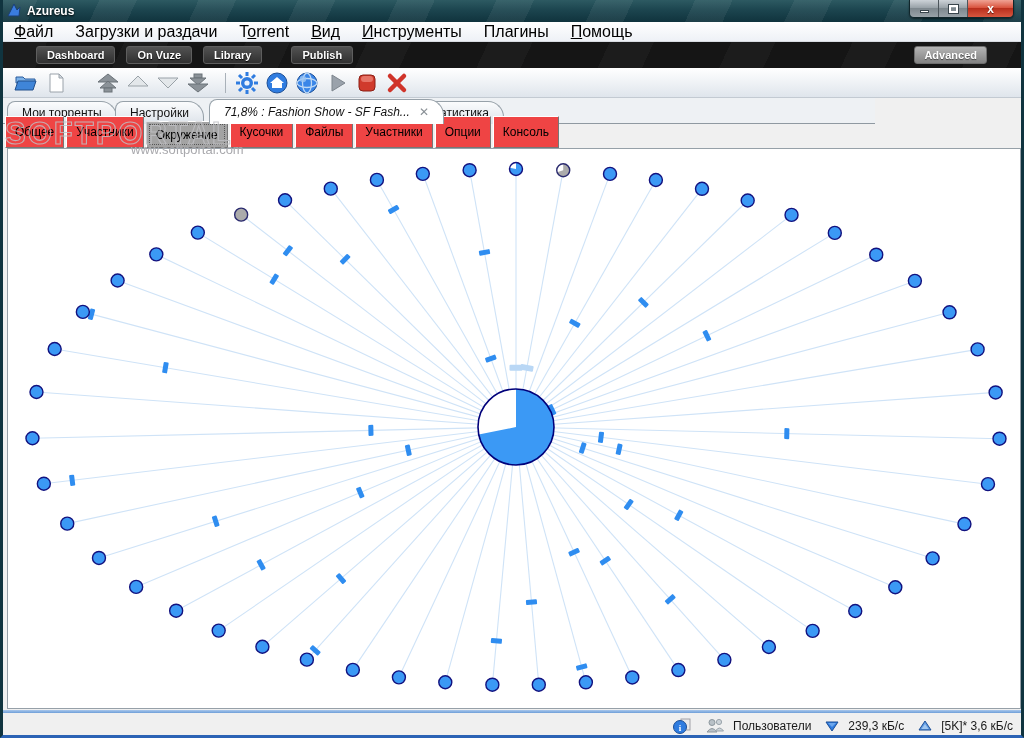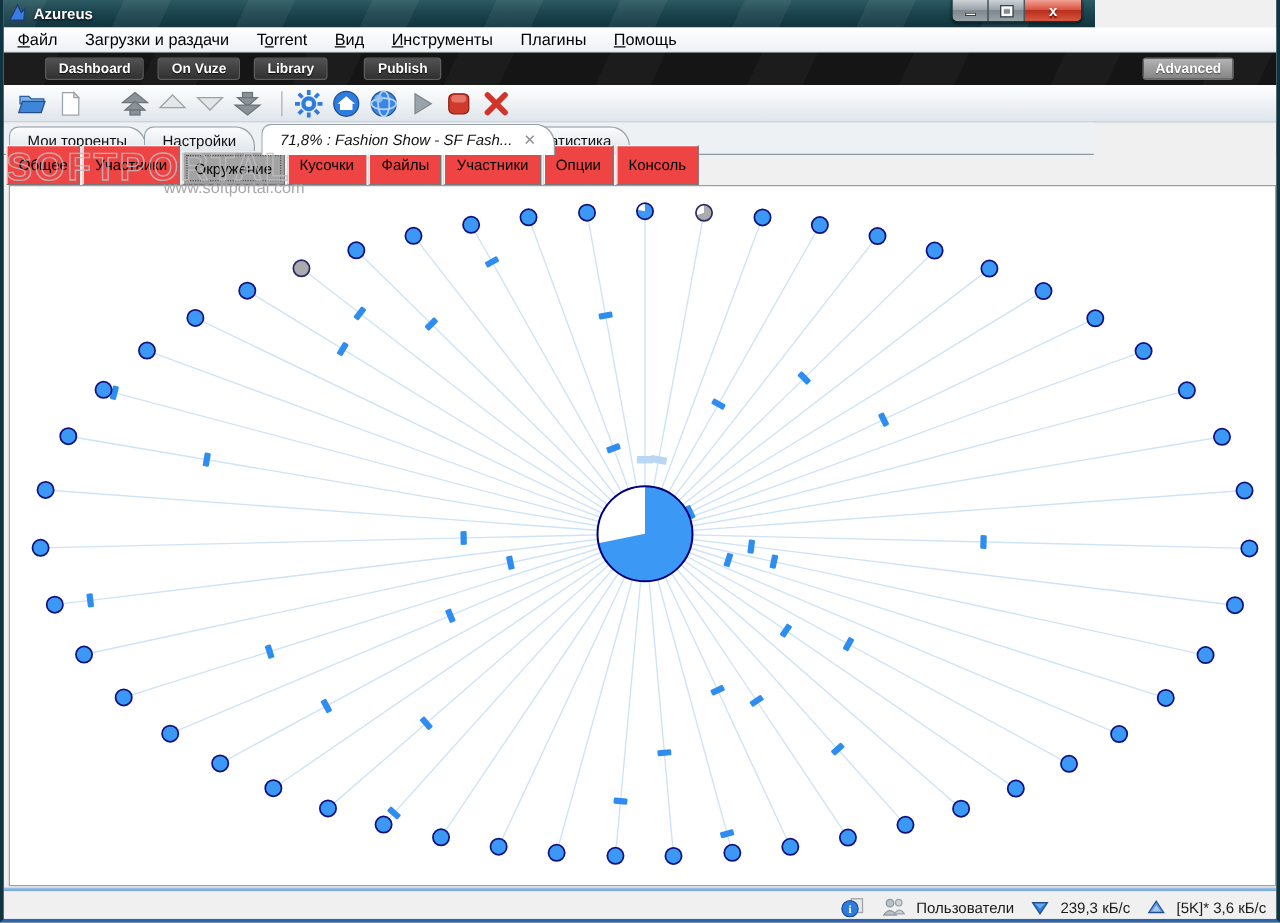--- a/index.html
+++ b/index.html
@@ -4,39 +4,39 @@
 <style>
   html,body{margin:0;padding:0;background:#555;}
   *{box-sizing:border-box;}
   .win{
     position:relative;width:1024px;height:738px;overflow:hidden;
     font-family:"Liberation Sans","DejaVu Sans",sans-serif;
     background:#f0f0f0;
     border-left:3px solid #10343f;border-right:3px solid #10343f;border-bottom:3px solid #2b63b5;
   }
   
-  .titlebar{position:absolute;left:-3px;top:0;width:876px;height:22px;
+  .titlebar{position:absolute;left:-3px;top:0;width:1024px;height:22px;
     background:
       repeating-linear-gradient(115deg, rgba(255,255,255,0.06) 0 34px, rgba(0,0,0,0) 34px 90px),
       linear-gradient(180deg,#2d5a62 0%,#1c454f 45%,#10333d 100%);
     color:#fff;display:flex;align-items:center;text-align:center;}
   .titlebar .appicon{width:16px;height:16px;margin:0 5px 0 6px;display:inline-block;}
   .titlebar .title{font-size:12px;font-weight:bold;text-shadow:0 1px 2px #000;}
   .wincontrols{position:absolute;right:10px;top:0;display:flex;border:1px solid #10262b;border-top:none;
     border-radius:0 0 5px 5px;overflow:hidden;box-shadow:0 1px 2px rgba(0,0,0,.5);}
   .wbtn{width:29px;height:17px;display:flex;align-items:center;justify-content:center;cursor:pointer;
     background:linear-gradient(180deg,#cdd3d8 0%,#9aa3a9 45%,#7e888e 50%,#99a2a8 100%);border-right:1px solid #4c555b;}
   .wbtn.close{width:45px;border-right:none;background:linear-gradient(180deg,#f0a294 0%,#d9543f 45%,#b92f1d 50%,#d8573f 100%);}
   .glyph-min{width:9px;height:3px;background:#fff;border:1px solid #39454c;margin-top:6px;}
   .glyph-max{width:9px;height:8px;border:2px solid #fff;outline:1px solid #39454c;background:transparent;}
   .glyph-x{color:#fff;font-size:12px;font-weight:bold;line-height:1;text-shadow:0 1px 1px #5a150c;}
   
   .menubar{position:absolute;left:0;top:22px;width:1018px;height:20px;
     background:linear-gradient(180deg,#ffffff,#eef1f6);border-bottom:1px solid #d7dbe1;
-    display:flex;align-items:center;font-size:13px;color:#000;}
+    display:flex;align-items:center;font-size:16px;color:#000;}
   .menuitem{padding:2px 11px;cursor:default;white-space:nowrap;}
   .menuitem u{text-decoration:underline;}
   
   .navstrip{position:absolute;left:0;top:42px;width:1018px;height:26px;
     background:repeating-linear-gradient(115deg, rgba(255,255,255,0.03) 0 40px, rgba(0,0,0,0) 40px 110px),#151515;
     display:flex;align-items:center;}
   .navbtn{height:18px;margin-left:11px;padding:0 10px;font-size:11px;font-weight:bold;color:#fff;
     background:linear-gradient(180deg,#525252,#303030);border:1px solid #5e5e5e;border-radius:3px;
     display:flex;align-items:center;cursor:pointer;text-shadow:0 1px 1px #000;}
   .navbtn.first{margin-left:33px;}

